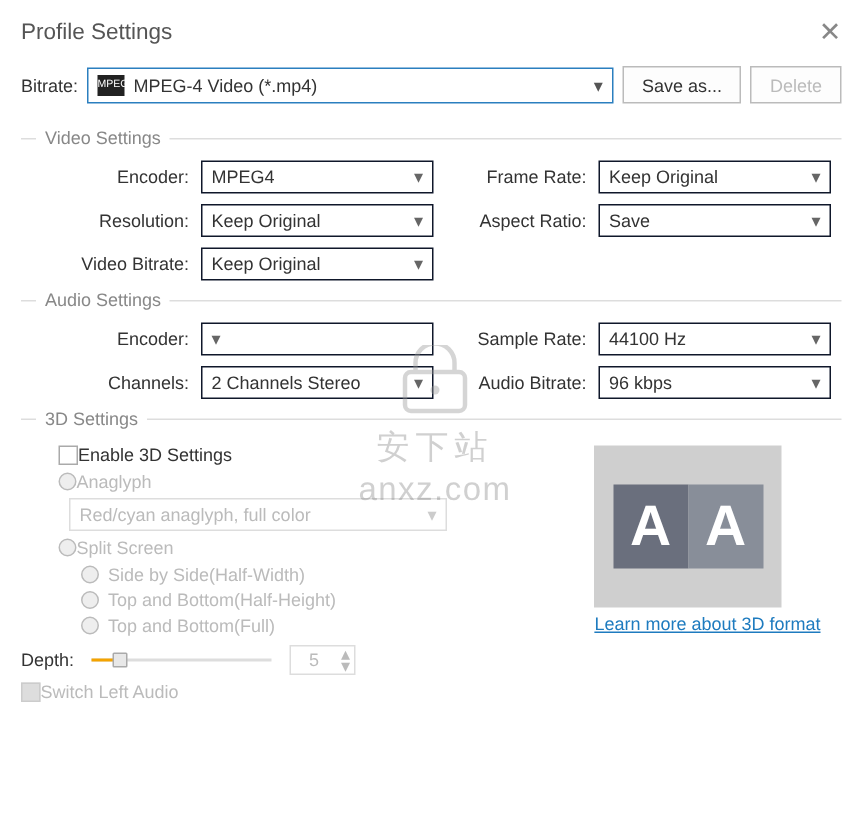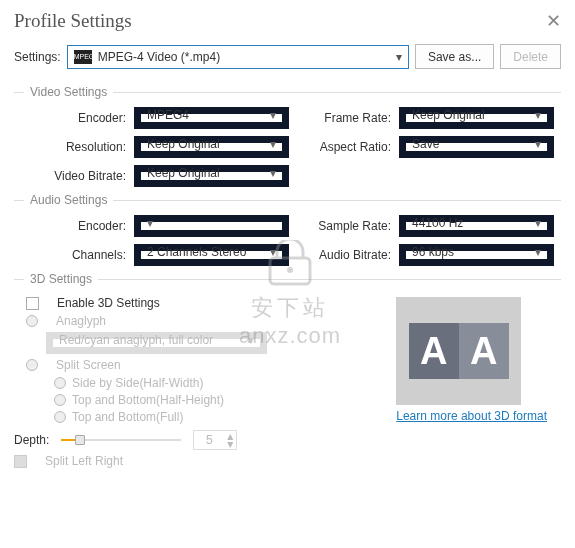--- a/index.html
+++ b/index.html
@@ -1,75 +1,75 @@
 <!DOCTYPE html>
 <html><head>
 <meta charset="utf-8">
 <style>
 * { box-sizing: border-box; margin: 0; padding: 0; font-family: "Segoe UI", Tahoma, sans-serif; font-size: 12px; }
 body { background: #fff; color: #333; width: 575px; height: 548px; position: relative; }
 .header { display: flex; justify-content: space-between; align-items: center; padding: 10px 14px 8px; }
-.header-title { font-size: 19px; color: #555; font-family: Liberation Serif, serif; }
+.header-title { font-size: 15px; color: #555; }
 .close-btn { font-size: 18px; color: #888; cursor: pointer; }
 .profile-row { display: flex; align-items: center; padding: 4px 14px 10px; gap: 6px; }
 .profile-label { color: #333; }
 .profile-select { flex: 1; display: flex; align-items: center; border: 1px solid #2b7fbf; height: 24px; padding: 0 6px; background: #fff; }
 .profile-select .icon-box { width: 18px; height: 14px; background: #222; color: #fff; font-size: 7px; line-height: 14px; text-align: center; margin-right: 6px; }
 .profile-select .text { flex: 1; color: #333; }
 .profile-select .caret { color: #555; }
 .btn { border: 1px solid #bbb; background: #fdfdfd; height: 25px; padding: 0 12px; color: #333; cursor: pointer; }
 .btn.disabled { color: #bbb; }
 .section { margin: 4px 14px 0; }
 .section-header { display: flex; align-items: center; color: #888; margin: 6px 0 8px; }
 .section-header .line-left { width: 10px; border-top: 1px solid #ddd; margin-right: 6px; }
 .section-header .line-right { flex: 1; border-top: 1px solid #ddd; margin-left: 6px; }
 .grid { display: grid; grid-template-columns: 120px 155px 110px 155px; row-gap: 7px; align-items: center; }
 .lbl { text-align: right; padding-right: 8px; color: #333; }
-.select { display: flex; align-items: flex-end; border: 7px solid #0f172a; height: 22px; padding: 0 6px; background: #fff; }
+.select { display: flex; align-items: center; border: 1px solid #0f172a; height: 22px; padding: 0 6px; background: #fff; }
 .select .text { flex: 1; color: #333; }
 .select .caret { color: #666; }
 .select.disabled { color: #bbb; border-color: #ddd; }
 .select.disabled .text { color: #bbb; }
 .select.disabled .caret { color: #ccc; }
 .threeD-body { display: flex; gap: 10px; }
 .threeD-left { flex: 1; padding-left: 12px; }
-.check-row { display: flex; align-items: center; gap: 18px; margin: 2px 0 4px; }
+.check-row { display: flex; align-items: center; gap: 0; margin: 2px 13px 4px; }
 .checkbox { width: 13px; height: 13px; border: 1px solid #aaa; display: inline-block; }
 .radio { width: 12px; height: 12px; border: 1px solid #bbb; border-radius: 50%; display: inline-block; background: #eee; }
 .disabled-text { color: #bbb; }
 .subopts { padding-left: 28px; }
 .subrow { display: flex; align-items: center; gap: 6px; margin: 3px 0; }
 .depth-row { display: flex; align-items: center; gap: 12px; margin-top: 6px; }
 .slider { position: relative; width: 120px; height: 14px; }
 .slider-track { position: absolute; top: 6px; left: 0; right: 0; height: 2px; background: #ddd; }
 .slider-fill { position: absolute; top: 6px; left: 0; width: 18px; height: 2px; background: #f4a300; }
 .slider-thumb { position: absolute; top: 2px; left: 14px; width: 10px; height: 10px; background: #e8e8e8; border: 1px solid #aaa; border-radius: 1px; }
 .spin { display: flex; align-items: center; border: 1px solid #ddd; width: 44px; height: 20px; }
 .spin .num { flex: 1; text-align: center; color: #bbb; }
 .spin .arrows { width: 12px; display: flex; flex-direction: column; font-size: 7px; color: #bbb; text-align: center; line-height: 8px; }
 .preview { width: 125px; height: 108px; background: #cfcfcf; display: flex; align-items: center; justify-content: center; margin-top: 3px; }
 .preview-inner { display: flex; gap: 0; }
 .aa { width: 50px; height: 56px; background: #6a6f7d; color: #fff; font-size: 38px; font-weight: bold; text-align: center; line-height: 56px; }
 .aa.right { background: #888e99; }
 .link { color: #1e7bbf; text-decoration: underline; text-align: right; margin: 4px 14px 0 0; cursor: pointer; }
-.watermark { position: absolute; top: 240px; left: 180px; width: 220px; text-align: center; color: rgba(120,120,120,0.35); pointer-events: none; }
+.watermark { position: absolute; top: 230px; left: 180px; width: 220px; text-align: center; color: rgba(120,120,120,0.35); pointer-events: none; }
 .watermark .wm-top { font-size: 22px; letter-spacing: 4px; }
 .watermark .wm-bot { font-size: 22px; letter-spacing: 1px; }
 .watermark svg { opacity: 0.4; }
 </style>
 </head>
 <body>
 
 <div class="header">
   <div class="header-title">Profile Settings</div>
   <div class="close-btn">✕</div>
 </div>
 
 <div class="profile-row">
-  <span class="profile-label">Settings:</span>
+  <span class="profile-label">Bitrate:</span>
   <div class="profile-select">
     <span class="icon-box">MPEG</span>
     <span class="text">MPEG-4 Video (*.mp4)</span>
     <span class="caret">▾</span>
   </div>
   <button class="btn">Save as...</button>
   <button class="btn disabled">Delete</button>
 </div>
 
 <div class="section">
@@ -151,21 +151,21 @@
     <div class="threeD-left">
       <div class="check-row">
         <span class="checkbox"></span>
         <span>Enable 3D Settings</span>
       </div>
       <div class="check-row">
         <span class="radio"></span>
         <span class="disabled-text">Anaglyph</span>
       </div>
       <div style="padding-left:20px; margin-bottom:4px;">
-        <div class="select disabled" style="width:221px;">
+        <div class="select disabled" style="width:252px;">
           <span class="text">Red/cyan anaglyph, full color</span>
           <span class="caret">▾</span>
         </div>
       </div>
       <div class="check-row">
         <span class="radio"></span>
         <span class="disabled-text">Split Screen</span>
       </div>
       <div class="subopts">
         <div class="subrow">
@@ -191,21 +191,21 @@
         <div class="spin">
           <span class="num">5</span>
           <span class="arrows">
               <span>▴</span>
               <span>▾</span>
             </span>
         </div>
       </div>
       <div class="check-row" style="margin-left:-12px; margin-top:4px;">
         <span class="checkbox" style="background:#ddd; border-color:#ccc;"></span>
-        <span class="disabled-text">Split Left Right</span>
+        <span class="disabled-text">Switch Left Audio</span>
       </div>
     </div>
     <div>
       <div class="preview">
         <div class="preview-inner">
           <div class="aa">A</div>
           <div class="aa right">A</div>
         </div>
       </div>
       <div class="link">Learn more about 3D format</div>

